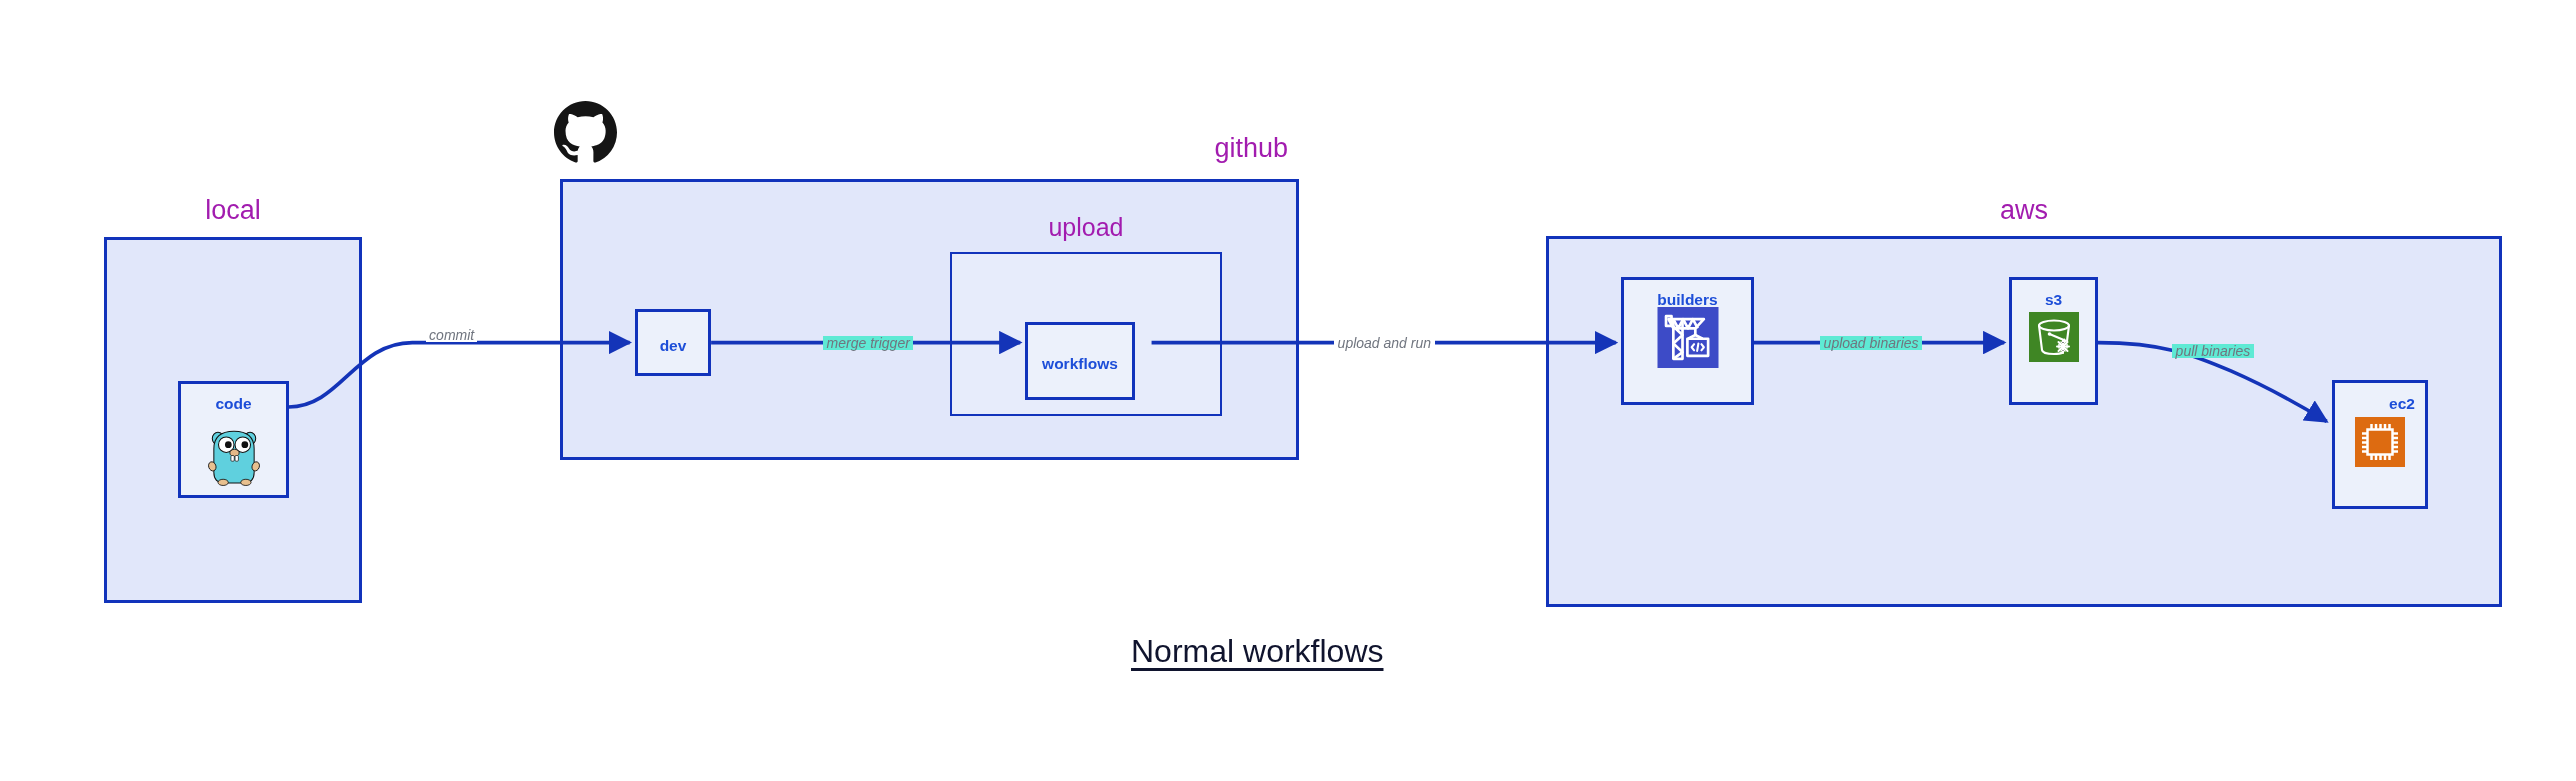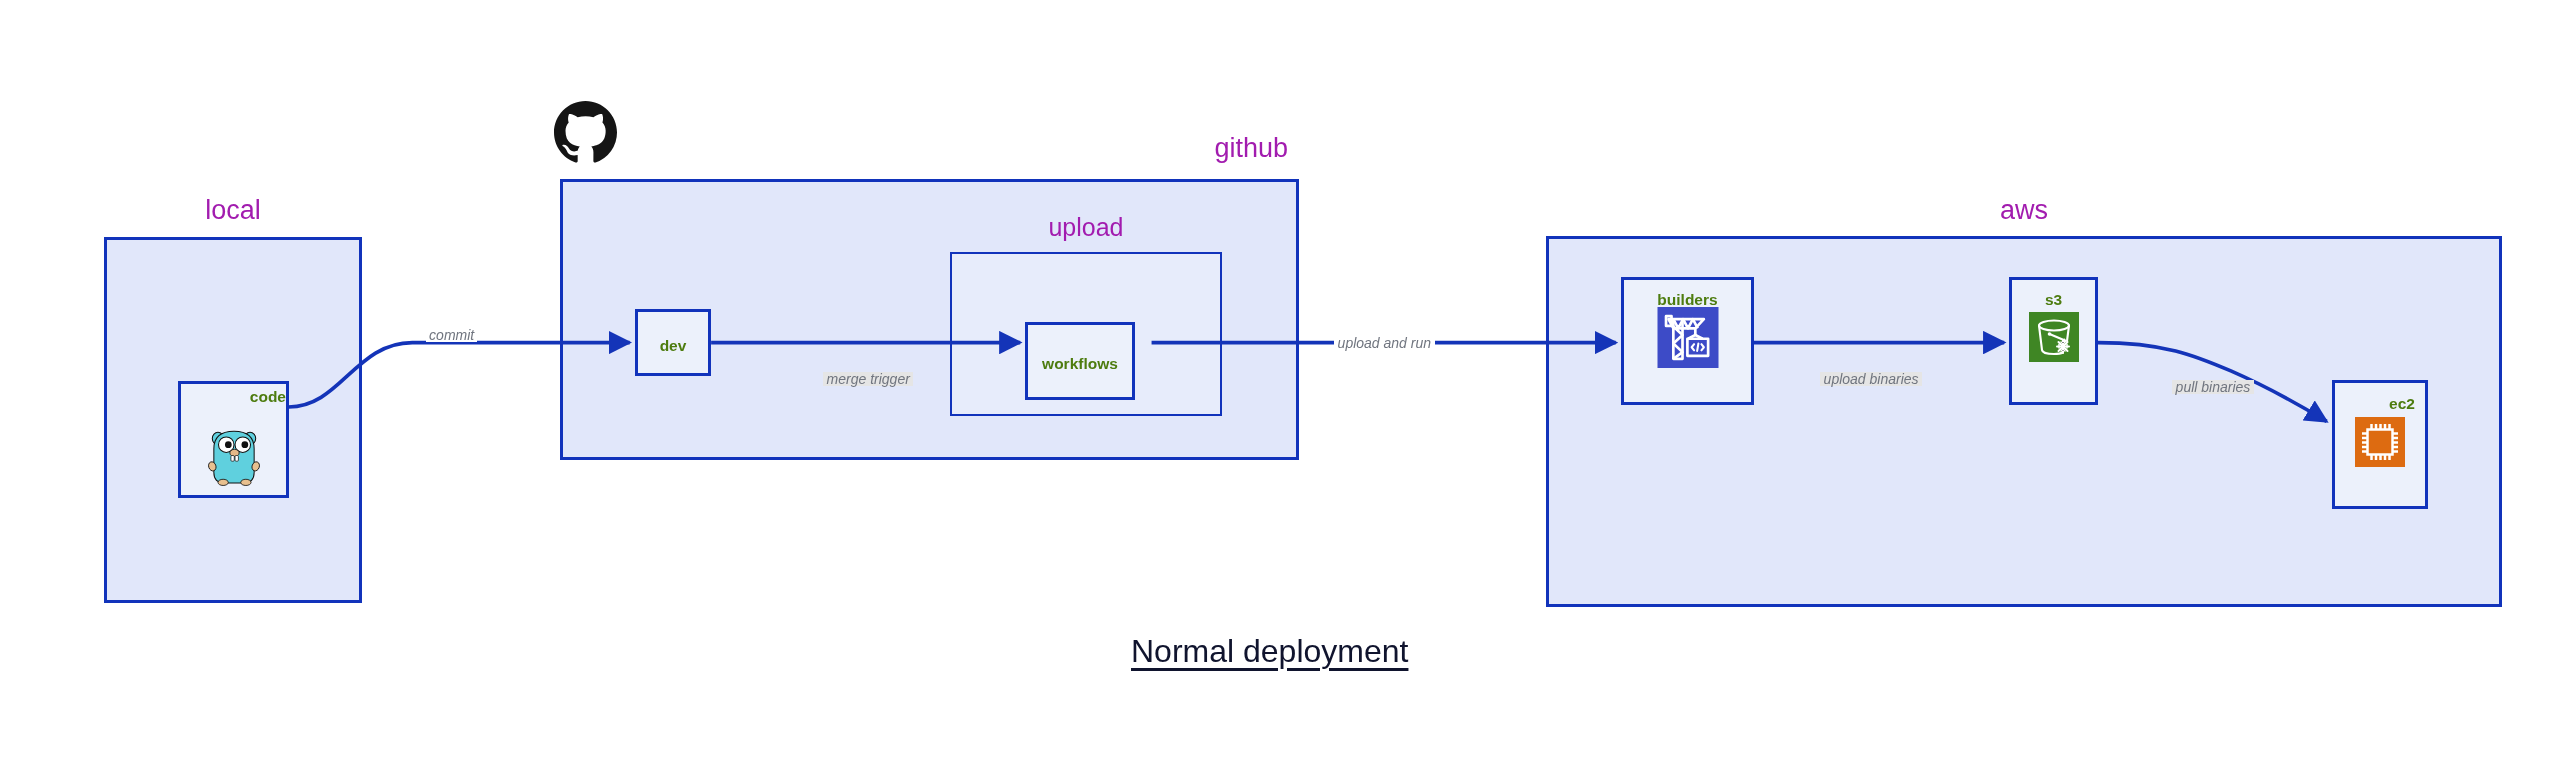--- a/index.html
+++ b/index.html
@@ -50,21 +50,21 @@
     position: absolute;
     background: #ECF1FB;
     border: 3.1px solid #1133BB;
     box-sizing: border-box;
   }
   .node-title {
     position: absolute;
     left: 0;
     right: 0;
     text-align: center;
-    color: #4d7c0f;
+    color: #1d4ed8;
     font-weight: bold;
     font-size: 15.5px;
     line-height: 1;
     white-space: nowrap;
   }
   .node-icon {
     position: absolute;
     left: 50%;
     transform: translateX(-50%);
   }
@@ -82,21 +82,21 @@
     position: absolute;
     font-style: italic;
     font-size: 14px;
     color: #70757F;
     background: transparent;
     white-space: nowrap;
     line-height: 1;
     font-family: "Liberation Sans", sans-serif;
   }
   .edge-label.on-white { background: #ffffff; }
-  .edge-label.on-group { background: #e5e5e5; margin-top: 36px; }
+  .edge-label.on-group { background: #5eead4; }
 
   
   #caption {
     position: absolute;
     color: #10142E;
     font-size: 32px;
     line-height: 1;
     text-decoration: underline;
     text-underline-offset: 5.7px;
     text-decoration-thickness: 2.6px;
@@ -110,21 +110,21 @@
 </head>
 <body>
 
 <div id="canvas">
 
   <div class="group-label" style="left:104px; top:197px; width:258px; text-align:center;">local</div>
 
   <div class="group" style="left:104px; top:237px; width:258px; height:366px;"></div>
 
   <div class="node" style="left:178px; top:381px; width:111px; height:117px;">
-    <div class="node-title" style="top:5px;text-align:right;">code</div>
+    <div class="node-title" style="top:12px;">code</div>
     <div class="node-icon" style="top:40px; width:57px; height:62px;">
       <svg viewBox="0 0 110 120" width="57" height="62">
 
         <ellipse cx="24" cy="28" rx="11" ry="12" fill="#5FD0DE" stroke="#111" stroke-width="2"></ellipse>
         <ellipse cx="86" cy="28" rx="11" ry="12" fill="#5FD0DE" stroke="#111" stroke-width="2"></ellipse>
 
         <path d="M16 48 q0 -34 39 -34 q39 0 39 34 l0 46 q0 20 -20 20 l-38 0 q-20 0 -20 -20 z" fill="#5FD0DE" stroke="#111" stroke-width="2"></path>
 
         <circle cx="40" cy="40" r="15" fill="#ffffff" stroke="#111" stroke-width="2"></circle>
         <circle cx="72" cy="40" r="15" fill="#ffffff" stroke="#111" stroke-width="2"></circle>
@@ -290,16 +290,16 @@
   <div class="edge-label on-white" style="left:426px; top:328px; padding:0 3.1px;text-align:right;">commit</div>
 
   <div class="edge-label on-group" style="left:823px; top:336px; padding:0 3.6px;">merge trigger</div>
 
   <div class="edge-label on-white" style="left:1334px; top:336px; padding:0 3.6px;">upload and run</div>
 
   <div class="edge-label on-group" style="left:1820px; top:336px; padding:0 3.6px;">upload binaries</div>
 
   <div class="edge-label on-group" style="left:2172px; top:344px; padding:0 3.6px;">pull binaries</div>
 
-  <div id="caption" style="left:1131px; top:635px;">Normal deployment</div>
+  <div id="caption" style="left:1131px; top:635px;">Normal workflows</div>
 
 </div>
 
 
 </body></html>

